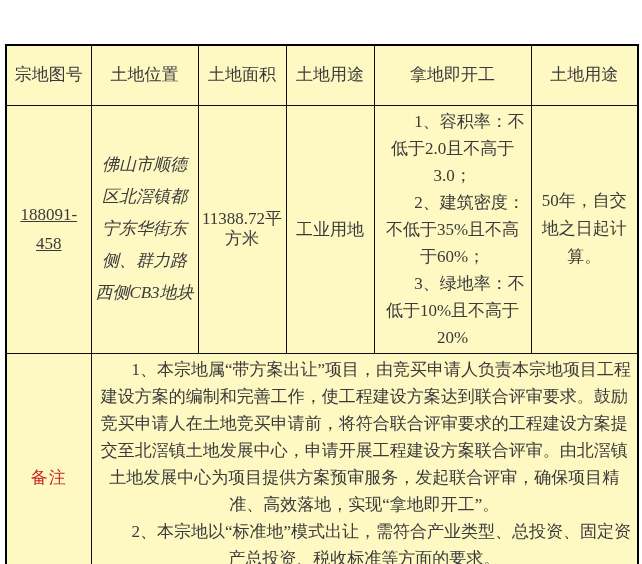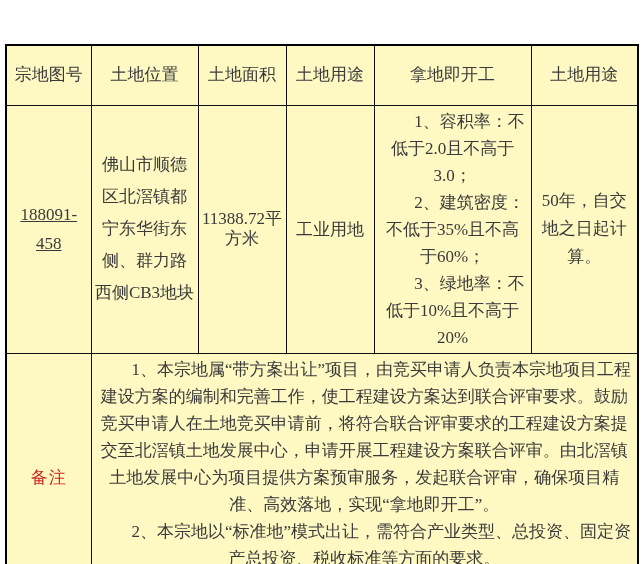--- a/index.html
+++ b/index.html
@@ -39,21 +39,21 @@
     word-break: break-word;
     overflow: hidden;
   }
   
   tr.header-row { height: 60px; }
   tr.header-row th { line-height: 22px; }
 
   
   tr.parcel-row { height: 246px; }
   td.cell-parcel-no { padding: 2px 6px; line-height: 29px; text-decoration: underline; }
-  td.cell-location  { padding: 2px 8px; line-height: 32px; }
+  td.cell-location  { padding: 2px 8px; line-height: 32px; font-style: italic; }
   td.cell-area      { padding: 2px 4px; line-height: 20px; }
   td.cell-land-use  { line-height: 29px; }
   td.cell-planning {
     vertical-align: top;
     text-align: justify;
     padding: 3px 4px 2px 4px;
   }
   td.cell-planning p {
     margin: 0;
     text-indent: 2em;

